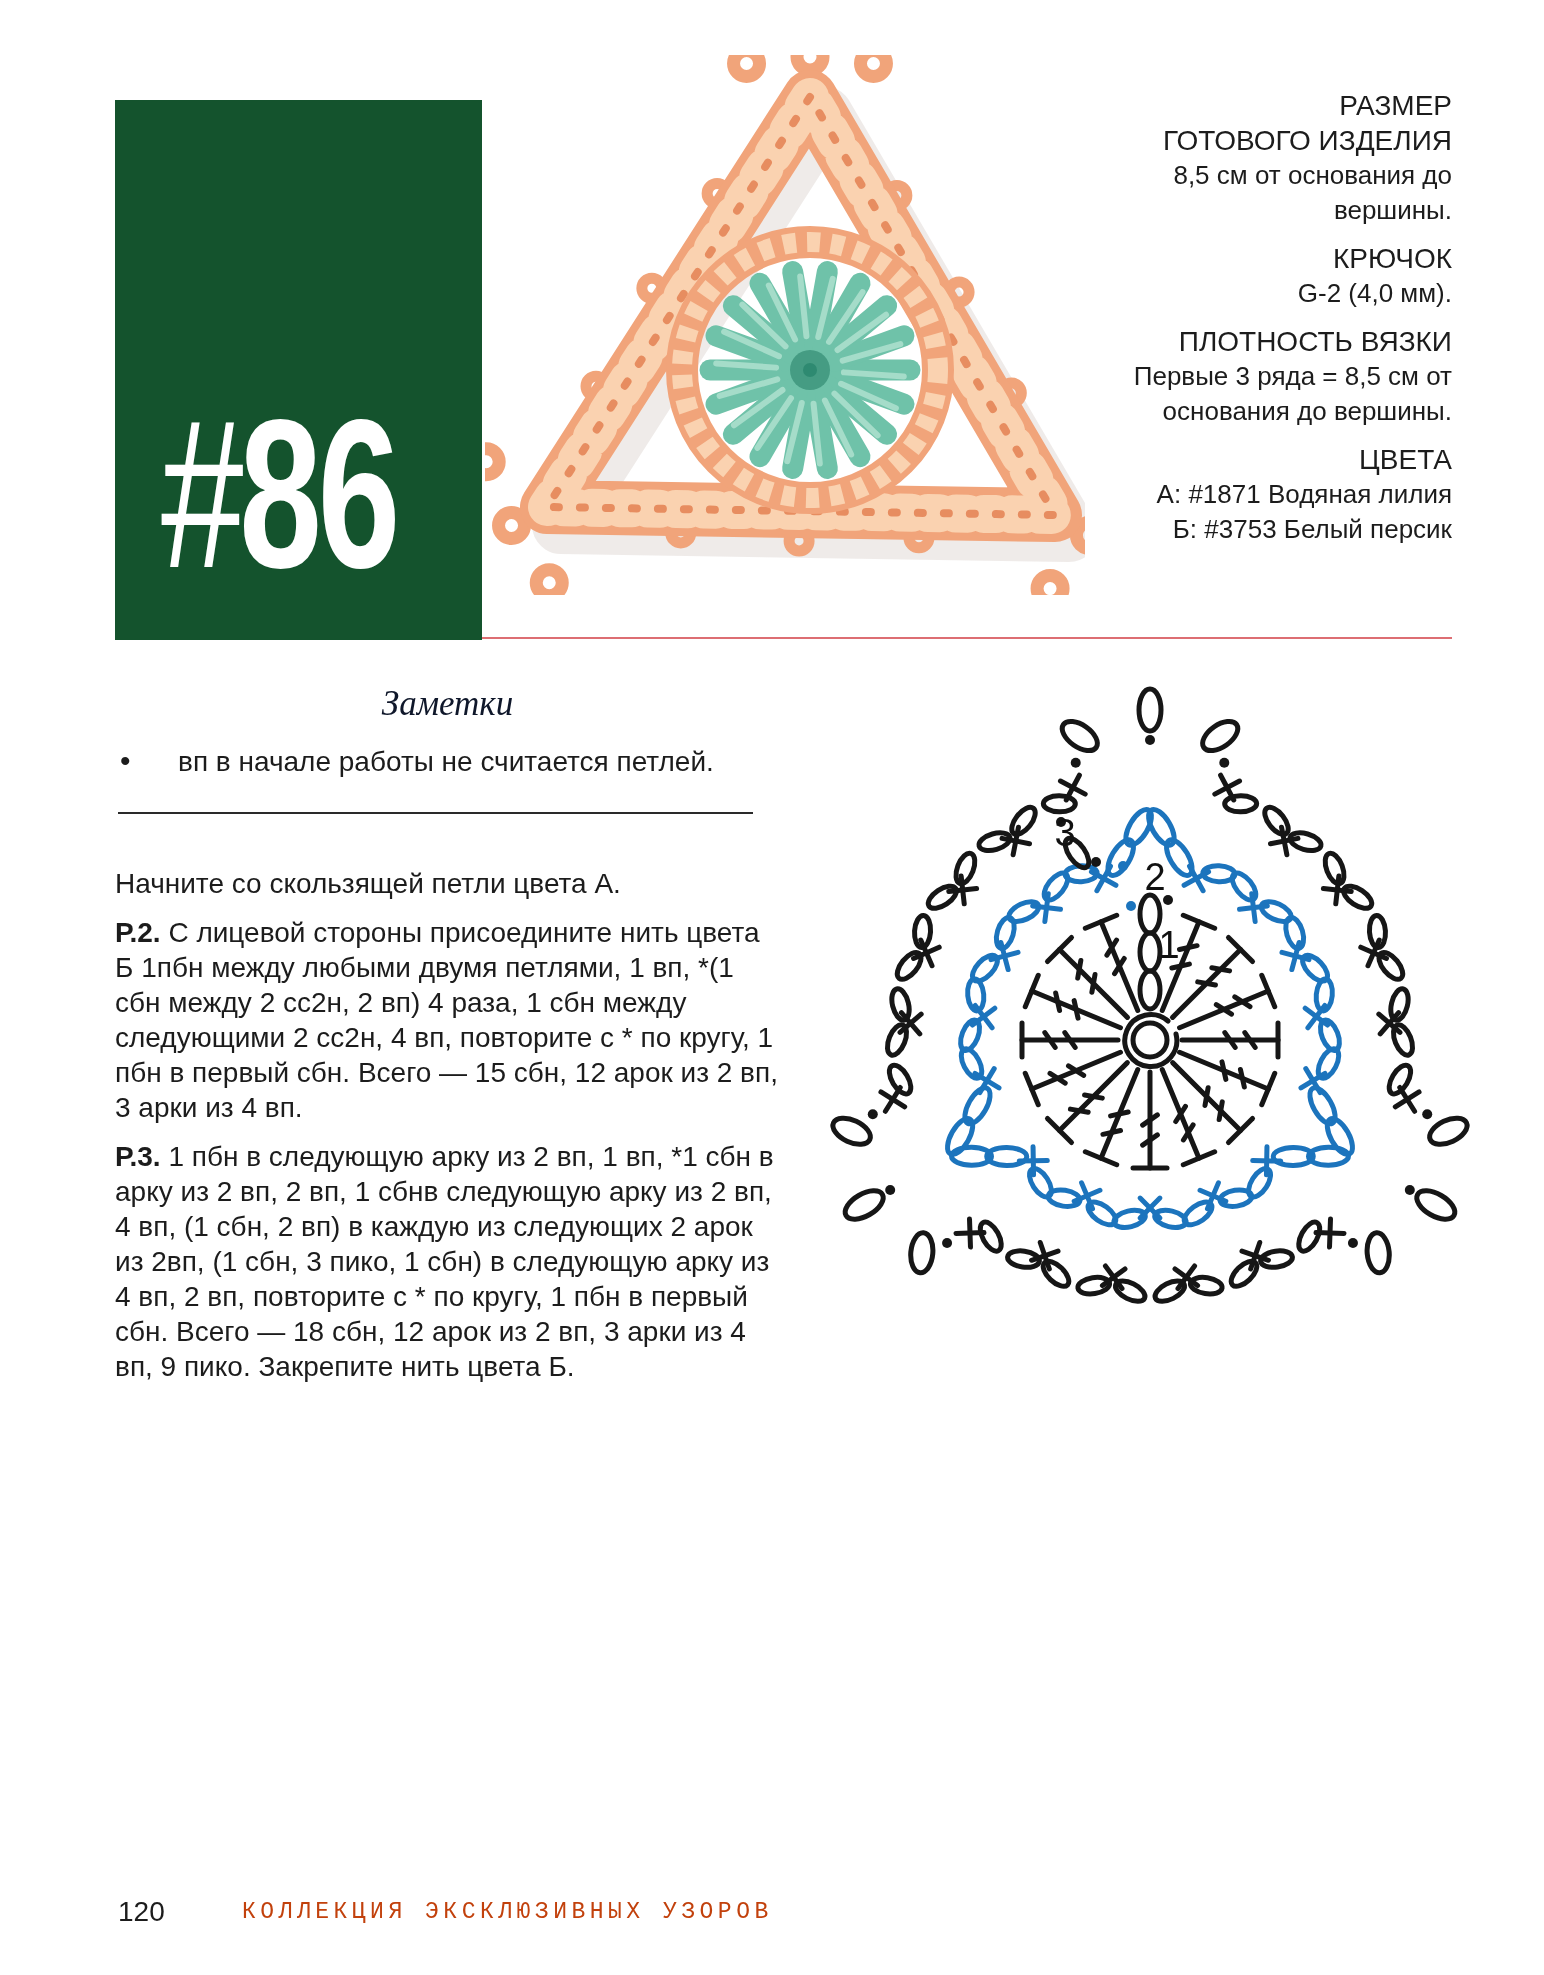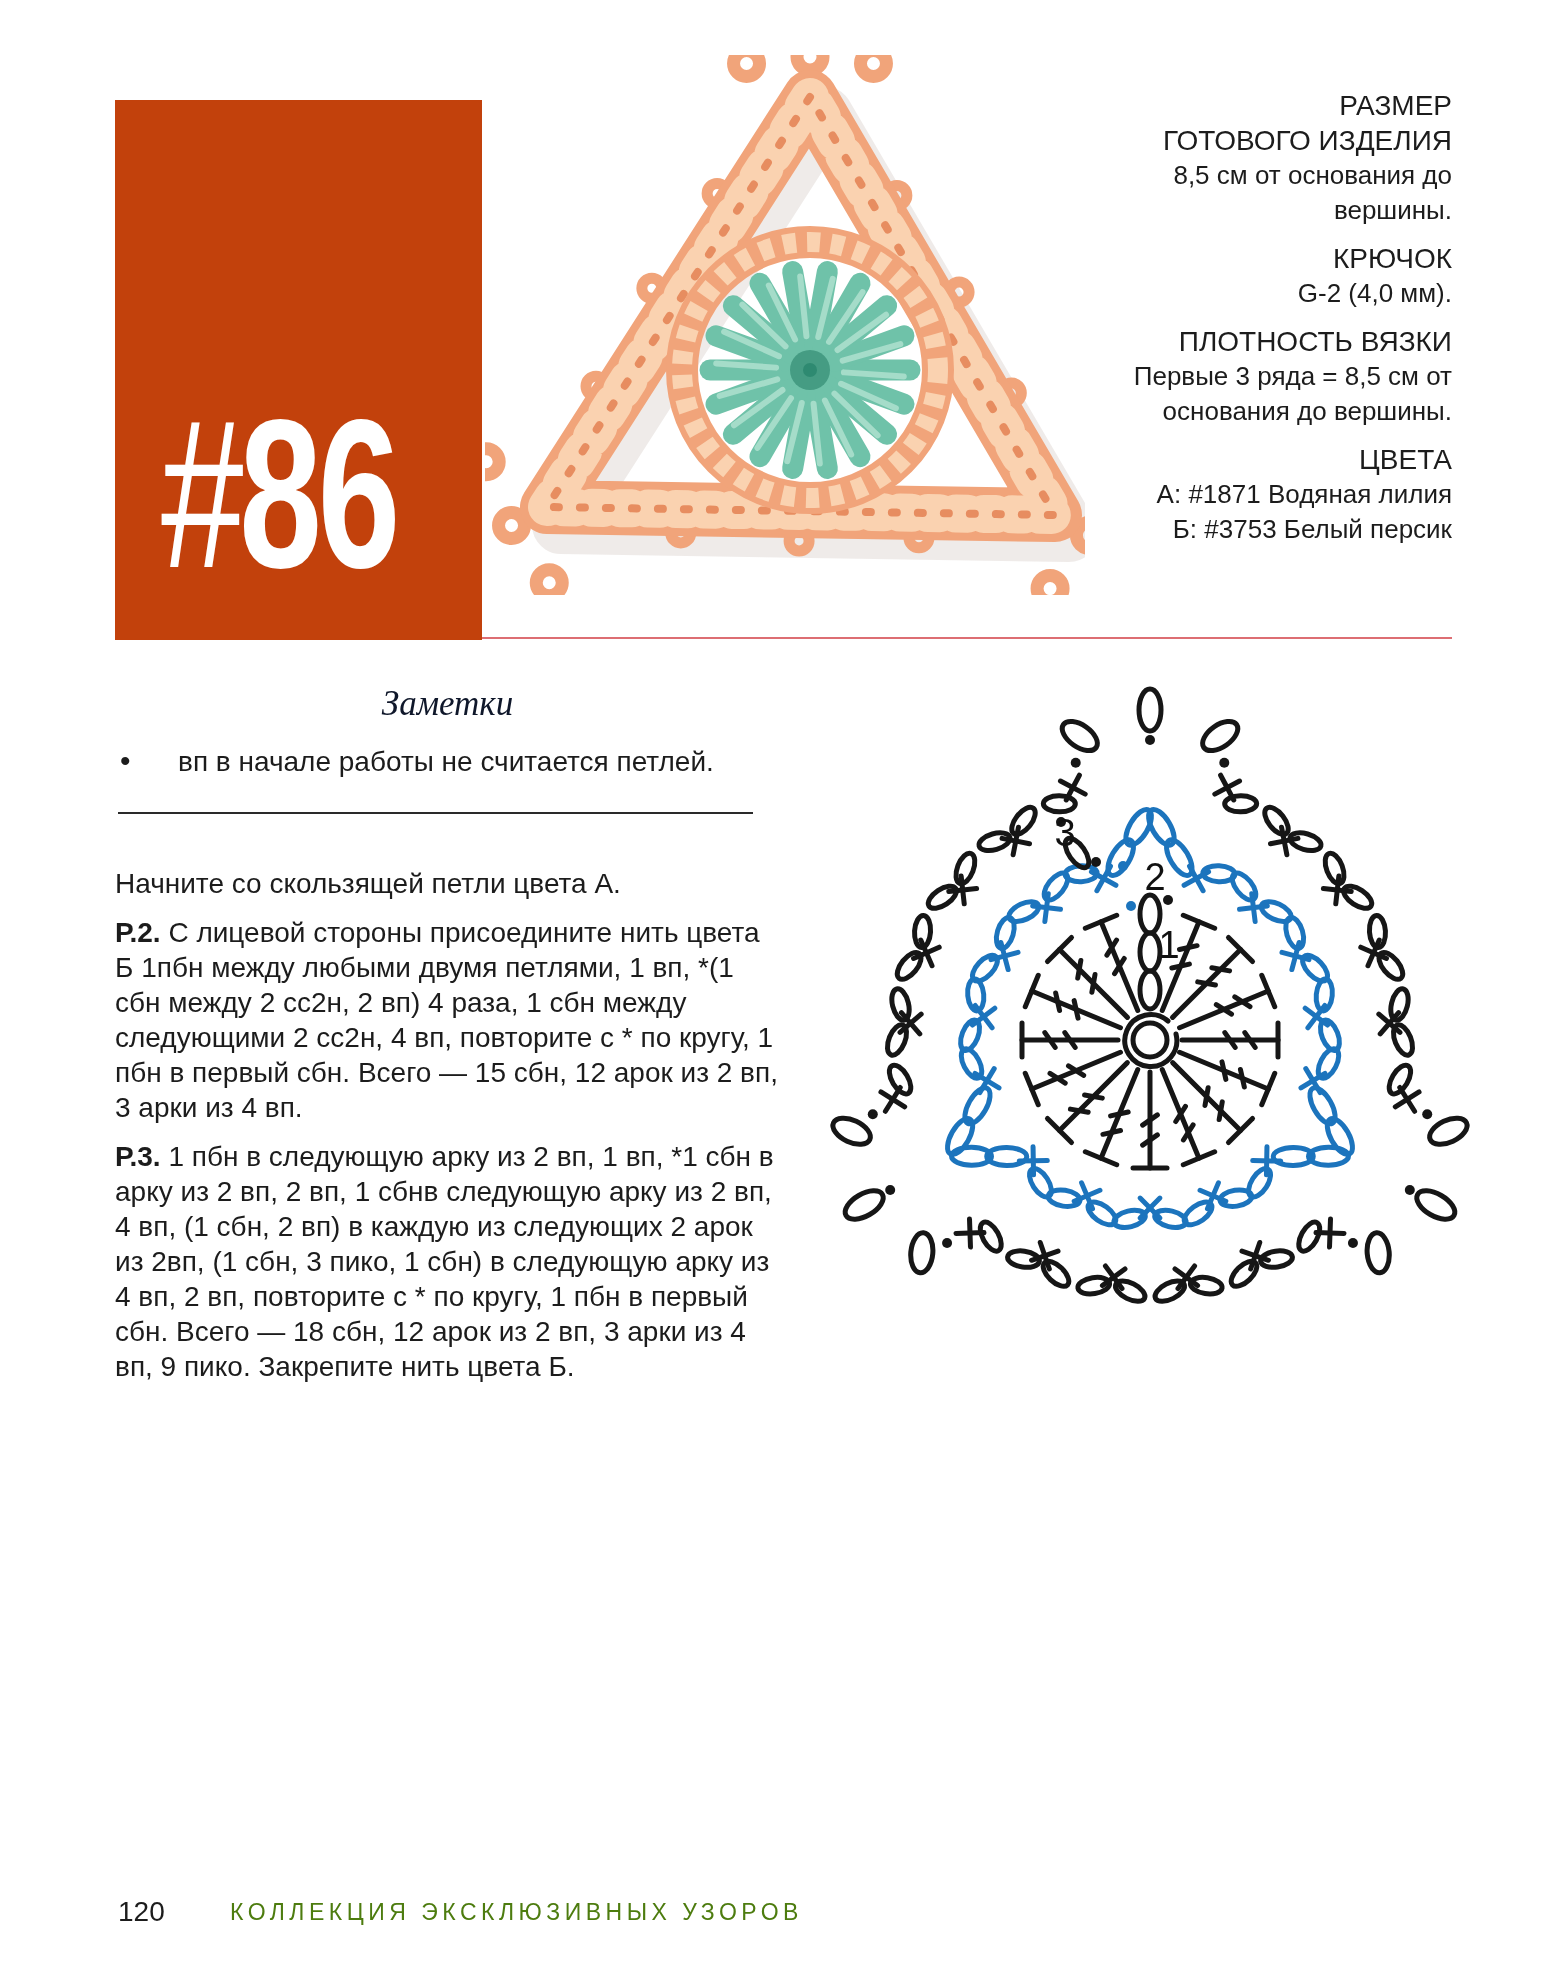--- a/index.html
+++ b/index.html
@@ -29,28 +29,28 @@
   .divider{position:absolute;left:118px;top:812px;width:635px;height:2px;background:#2a2a2a;}
   
   .instructions{position:absolute;left:115px;top:866px;width:668px;font-size:28px;line-height:35px;}
   .instructions p{margin:0 0 0 0;}
   .instructions p + p{margin-top:14px;}
   .instructions b{font-weight:700;}
   
   .diagram{position:absolute;left:765px;top:600px;width:770px;height:860px;}
   
   .footer-num{position:absolute;left:118px;top:1896px;font-size:28px;font-weight:400;}
-  .footer-title{position:absolute;left:230px;top:1899px;font-size:23px;letter-spacing:4.5px;color:#4d7c0f;}
+  .footer-title{position:absolute;left:242px;top:1899px;font-size:23px;letter-spacing:4.5px;color:#c2410c;font-family:Liberation Mono, monospace;}
 </style>
 </head>
 <body>
 
 <div id="page">
 
-  <div class="badge" style="background: #c2410c;">
+  <div class="badge" style="background: #14532d;">
     <div class="badge-number">
       <span class="hash">#</span><span class="digits">86</span>
     </div>
   </div>
 
   <svg class="photo" viewBox="0 0 600 540">
       <path d="M 339 60 L 76 470 L 584 478 Z" fill="none" stroke="rgba(120,90,70,0.12)" stroke-width="58" stroke-linejoin="round"></path>
       <circle cx="261.52757655341156" cy="8.503260275387333" r="13" fill="none" stroke="#f1a47a" stroke-width="13"></circle>
       <circle cx="325" cy="2" r="13" fill="none" stroke="#f1a47a" stroke-width="13"></circle>
       <circle cx="388.4724234465885" cy="8.503260275387333" r="13" fill="none" stroke="#f1a47a" stroke-width="13"></circle>

